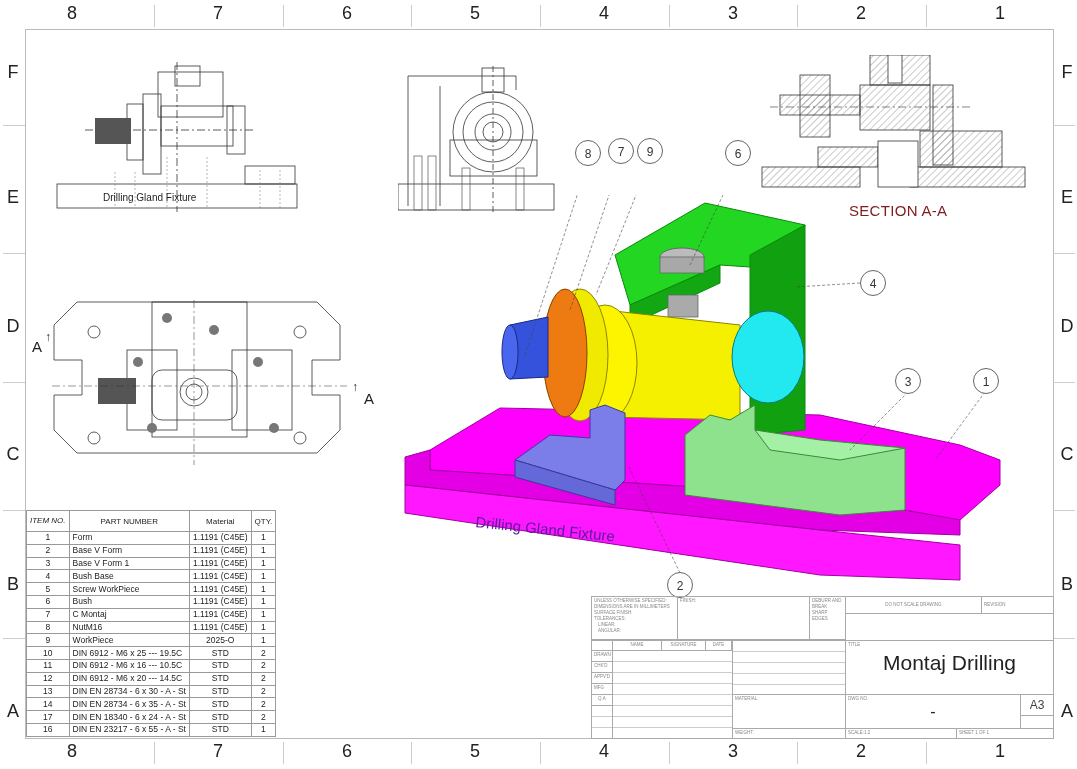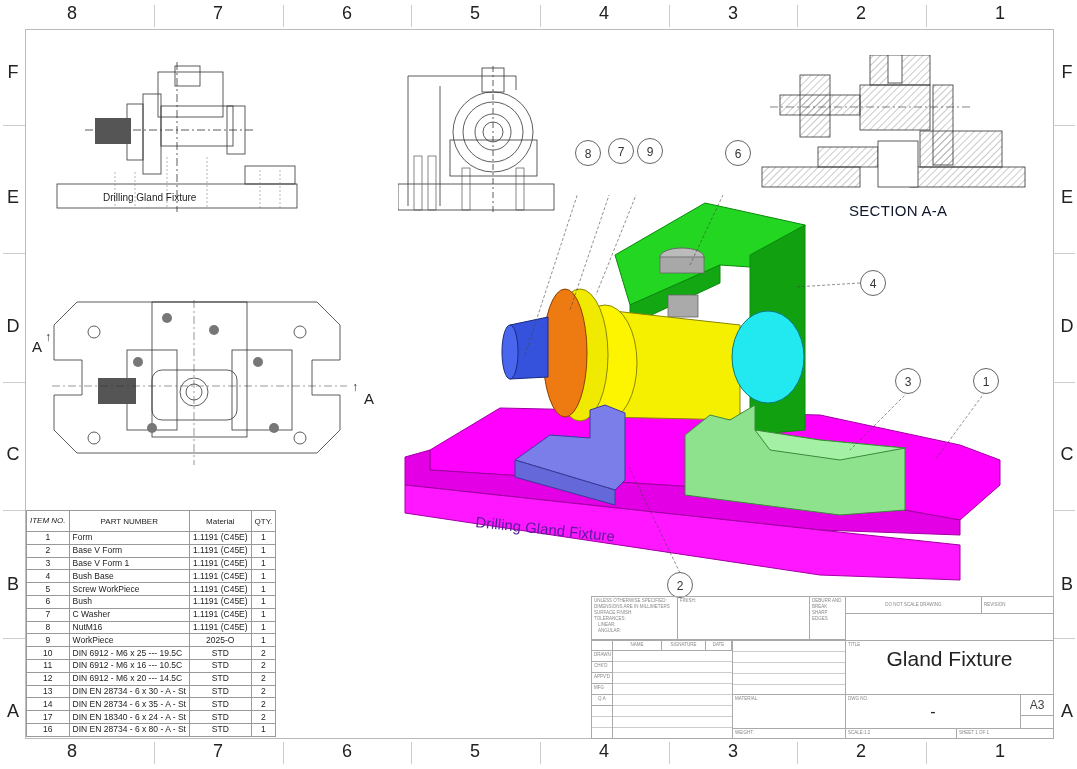--- a/index.html
+++ b/index.html
@@ -12,21 +12,21 @@
   .tick-v{position:absolute;height:1px;width:22px;background:#ccc;}
   
   table.bom{position:absolute;left:26px;top:510px;width:240px;border-collapse:collapse;font-size:8.5px;}
   table.bom td, table.bom th{border:1px solid #999;padding:0 3px;height:11.8px;line-height:11px;font-weight:normal;white-space:nowrap;}
   table.bom th{font-size:8px;height:20px;}
   table.bom td.c{text-align:center;}
   
   .tb{position:absolute;border:1px solid #aaa;box-sizing:border-box;font-size:4.5px;color:#888;padding:1px 2px;line-height:6px;}
   .tb-title{font-size:21px;color:#222;line-height:22px;text-align:center;}
   .callout{position:absolute;width:26px;height:26px;border:1px solid #666;border-radius:50%;background:#fff;font-size:12px;text-align:center;line-height:26px;color:#333;box-sizing:border-box;}
-  .section-label{position:absolute;left:849px;top:202px;font-size:15px;color:#0f172a;letter-spacing:0.3px;}
+  .section-label{position:absolute;left:849px;top:202px;font-size:15px;color:#7f1d1d;letter-spacing:0.3px;}
 </style>
 </head>
 <body>
 
 <div class="frame"></div>
 
 <div>
   <div class="zone-h" style="left:52px;top:3px;">8</div>
   <div class="zone-h" style="left:198px;top:3px;">7</div>
   <div class="zone-h" style="left:327px;top:3px;">6</div>
@@ -284,21 +284,21 @@
         <td class="c">1</td>
       </tr>
     <tr>
         <td class="c">6</td>
         <td>Bush</td>
         <td class="c">1.1191 (C45E)</td>
         <td class="c">1</td>
       </tr>
     <tr>
         <td class="c">7</td>
-        <td>C Washer</td>
+        <td>C Montaj</td>
         <td class="c">1.1191 (C45E)</td>
         <td class="c">1</td>
       </tr>
     <tr>
         <td class="c">8</td>
         <td>NutM16</td>
         <td class="c">1.1191 (C45E)</td>
         <td class="c">1</td>
       </tr>
     <tr>
@@ -338,21 +338,21 @@
         <td class="c">2</td>
       </tr>
     <tr>
         <td class="c">17</td>
         <td>DIN EN 18340 - 6 x 24 - A - St</td>
         <td class="c">STD</td>
         <td class="c">2</td>
       </tr>
     <tr>
         <td class="c">16</td>
-        <td>DIN EN 28734 - 6 x 80 - A - St</td>
+        <td>DIN EN 23217 - 6 x 55 - A - St</td>
         <td class="c">STD</td>
         <td class="c">1</td>
       </tr>
   </tbody>
 </table>
 
 <div>
 
   <div class="tb" style="left:591px;top:596px;width:87px;height:44px;">
     <div>UNLESS OTHERWISE SPECIFIED:</div>
@@ -379,21 +379,21 @@
   <div class="tb" style="left:591px;top:694px;width:22px;height:12px;text-align:center;">Q.A</div>
   <div class="tb" style="left:612px;top:650px;width:121px;height:89px;background:repeating-linear-gradient(#fff 0 10px,#ccc 10px 11px);"></div>
   <div class="tb" style="left:591px;top:705px;width:22px;height:34px;background:repeating-linear-gradient(#fff 0 10px,#ccc 10px 11px);"></div>
   <div class="tb" style="left:732px;top:640px;width:114px;height:55px;background:repeating-linear-gradient(#fff 0 10px,#ccc 10px 11px);"></div>
 
   <div class="tb" style="left:732px;top:694px;width:114px;height:35px;">MATERIAL:</div>
   <div class="tb" style="left:732px;top:728px;width:114px;height:11px;">WEIGHT:</div>
 
   <div class="tb" style="left:845px;top:640px;width:209px;height:55px;">
     <div>TITLE</div>
-    <div class="tb-title">Gland Fixture</div>
+    <div class="tb-title" style="margin-top:4px;">Montaj Drilling</div>
   </div>
   <div class="tb" style="left:845px;top:694px;width:176px;height:35px;">
     <div>DWG NO.</div>
     <div style="font-size:16px;color:#222;text-align:center;line-height:20px;">-</div>
   </div>
   <div class="tb" style="left:1020px;top:694px;width:34px;height:22px;font-size:12px;color:#444;text-align:center;line-height:18px;">A3</div>
   <div class="tb" style="left:1020px;top:715px;width:34px;height:14px;"></div>
   <div class="tb" style="left:845px;top:728px;width:112px;height:11px;">SCALE:1:2</div>
   <div class="tb" style="left:956px;top:728px;width:98px;height:11px;">SHEET 1 OF 1</div>
 </div>

